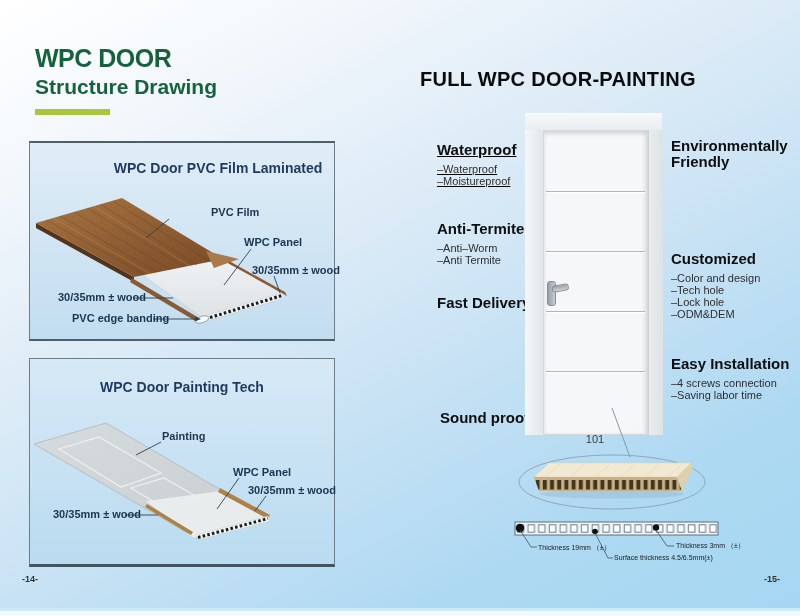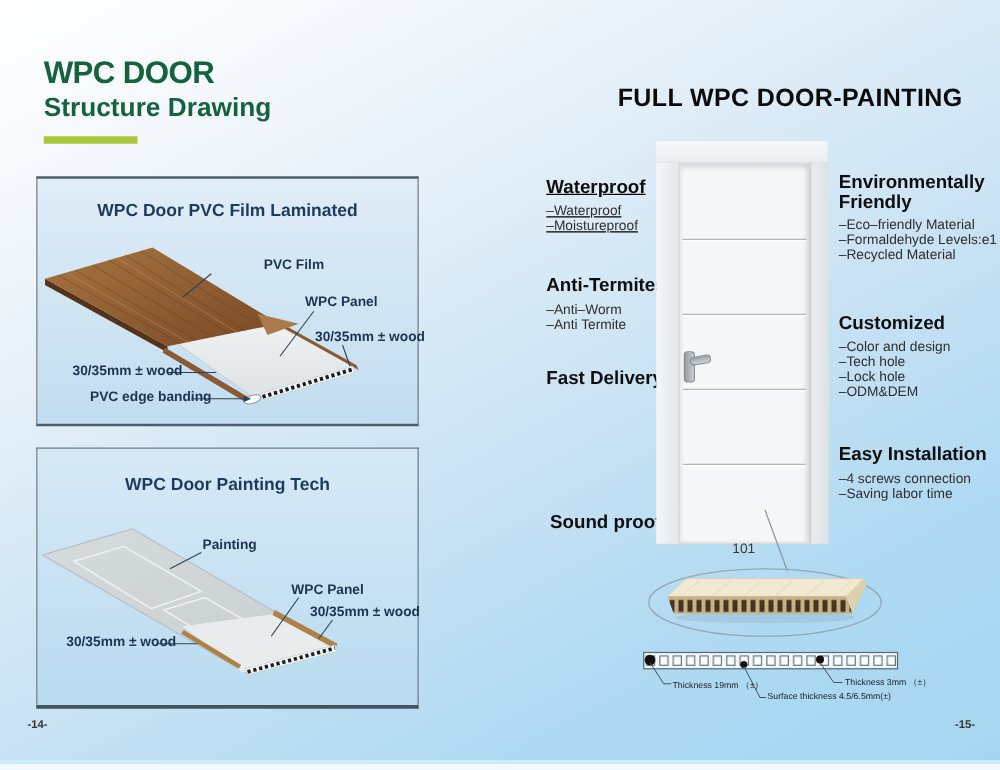--- a/index.html
+++ b/index.html
@@ -11,21 +11,21 @@
   .abs{position:absolute;}
   
   .brand-title{font-size:25px;font-weight:bold;color:#15633d;letter-spacing:-.5px;}
   .brand-sub{font-size:21px;font-weight:bold;color:#15633d;}
   .lime-bar{background:#a9c63c;}
   
   .diag-box{border:1px solid #6d7e89;background:linear-gradient(#e0edf7,#c2ddf0);}
   .box-title{font-size:14px;font-weight:bold;color:#1e3a5f;text-align:center;width:100%;}
   .diag-label{font-size:11px;font-weight:bold;color:#1c3450;white-space:nowrap;}
   
-  .main-title{font-size:20px;font-weight:bold;color:#0b0b0b;letter-spacing:.3px;text-align:right;}
+  .main-title{font-size:20px;font-weight:bold;color:#0b0b0b;letter-spacing:.3px;text-align:left;}
   .feat-head{font-size:15px;font-weight:bold;color:#0e0e0e;line-height:16px;}
   .feat-item{font-size:11px;color:#2e2e2e;line-height:12px;white-space:nowrap;}
   .callout{font-size:7px;color:#222;white-space:nowrap;}
   .pagenum{font-size:9px;font-weight:bold;color:#333;}
   .model-label{font-size:11px;color:#3a3a3a;text-align:center;}
   
   .door{background:transparent;}
   .door-lintel{background:linear-gradient(#f7f9fa,#e9edef);border-bottom:1px solid #c6cbcf;}
   .door-jamb-l{background:linear-gradient(90deg,#f4f6f8,#e3e7ea);border-right:1px solid #cdd2d6;}
   .door-jamb-r{background:linear-gradient(90deg,#e9edef,#dde2e5);border-left:1px solid #cdd2d6;}
@@ -36,21 +36,21 @@
   .band{left:0;width:800px;}
 </style>
 </head>
 <body>
 
 <div class="abs brand-title" style="left:35px;top:44px;">WPC DOOR</div>
 <div class="abs brand-sub" style="left:35px;top:75px;">Structure Drawing</div>
 <div class="abs lime-bar" style="left:35px;top:109px;width:75px;height:6px;"></div>
 
 <div class="abs diag-box" style="left:29px;top:141px;width:304px;height:196px;border-top:2px solid #4c5f6b;border-bottom:2px solid #4c5f6b;">
-  <div class="abs box-title" style="top:17px;">WPC Door PVC Film Laminated</div>
+  <div class="abs box-title" style="top:17px;padding-left:36px;">WPC Door PVC Film Laminated</div>
   <svg class="abs" style="left:0;top:0;" width="304" height="196" viewBox="0 0 304 196">
     <defs>
       <linearGradient id="woodG" x1="0" y1="0" x2="1" y2="1">
         <stop offset="0" stop-color="#a87442"></stop>
           <stop offset="55%" stop-color="#8d5c32"></stop>
           <stop offset="100%" stop-color="#7a4a26"></stop>
       </linearGradient>
       <linearGradient id="panelG" x1="0" y1="0" x2="0" y2="1">
         <stop offset="0" stop-color="#eff2f3"></stop>
           <stop offset="100%" stop-color="#dde2e4"></stop>
@@ -159,25 +159,20 @@
 </div>
 <div class="abs" style="left:437px;top:295px;width:110px;">
   <div class="feat-head">Fast Delivery</div>
 </div>
 <div class="abs" style="left:440px;top:362px;width:110px;margin-top:48px;">
   <div class="feat-head">Sound proof</div>
 </div>
 
 <div class="abs" style="left:671px;top:138px;width:120px;">
   <div class="feat-head">Environmentally Friendly</div>
-  <div style="margin-top:4px;">
-    <div class="feat-item">–Eco–friendly Material</div>
-    <div class="feat-item">–Formaldehyde Levels:e1</div>
-    <div class="feat-item">–Recycled Material</div>
-  </div>
 </div>
 <div class="abs" style="left:671px;top:251px;width:120px;">
   <div class="feat-head">Customized</div>
   <div style="margin-top:5px;">
     <div class="feat-item">–Color and design</div>
     <div class="feat-item">–Tech hole</div>
     <div class="feat-item">–Lock hole</div>
     <div class="feat-item">–ODM&amp;DEM</div>
   </div>
 </div>

